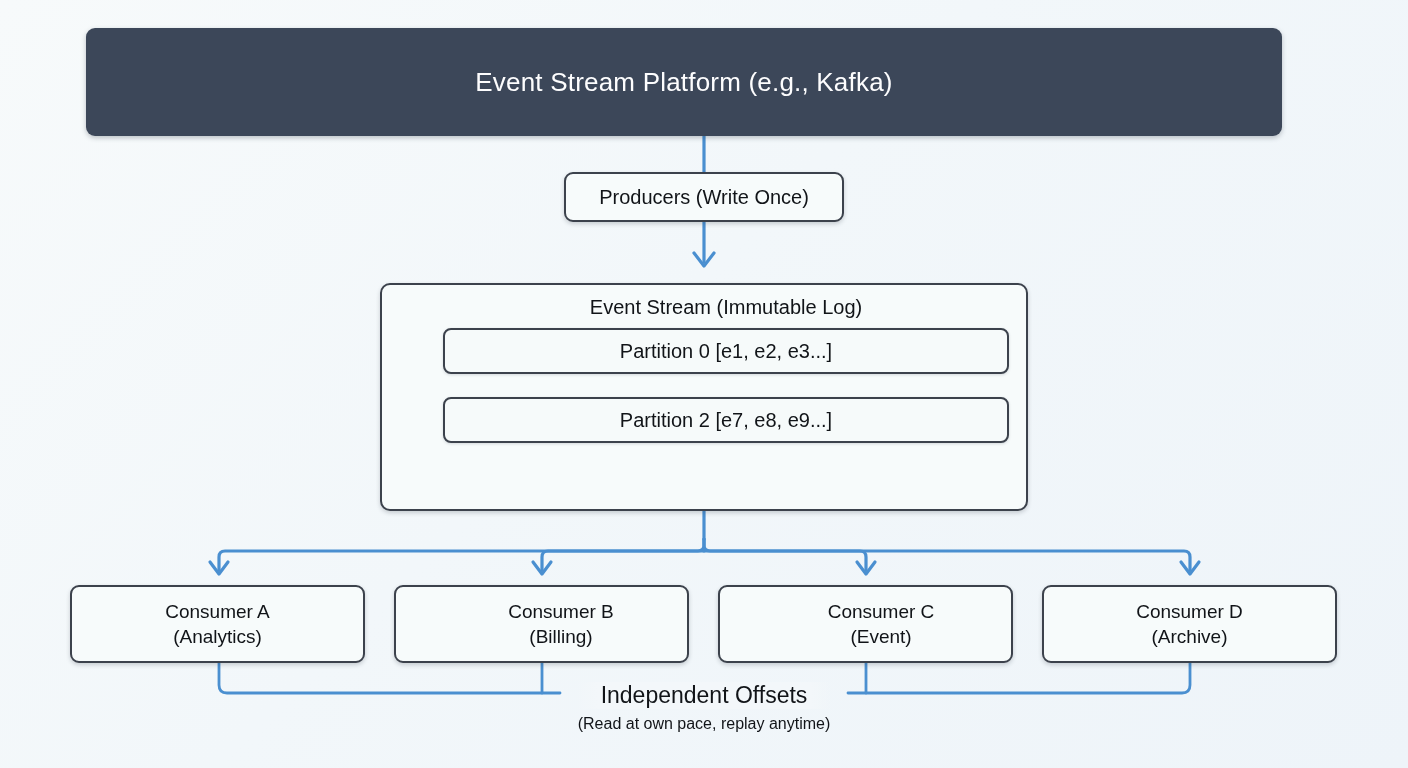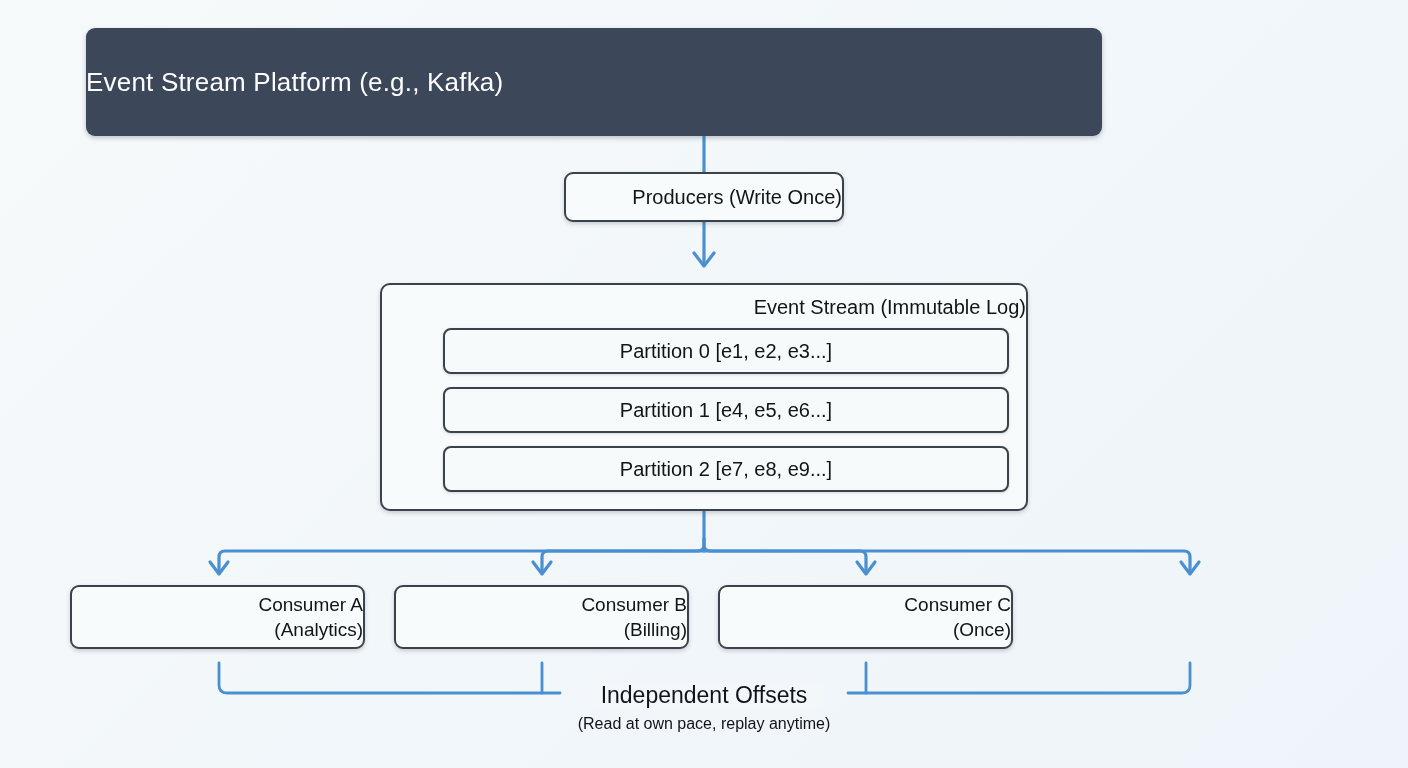--- a/index.html
+++ b/index.html
@@ -26,47 +26,47 @@
     height: 768px;
     pointer-events: none;
     z-index: 1;
   }
 
   
   .platform-bar {
     position: absolute;
     left: 86px;
     top: 28px;
-    width: 1016px;
+    width: 1196px;
     height: 108px;
     background: #3c4759;
     border-radius: 9px;
     box-shadow: 0 2px 5px rgba(40, 50, 65, 0.28);
     display: flex;
     align-items: center;
-    justify-content: flex-start;
+    justify-content: center;
     z-index: 3;
   }
   .platform-bar .title {
     color: #fdfdfe;
     font-size: 26px;
     letter-spacing: 0.2px;
     white-space: nowrap;
   }
 
   
   .node {
     position: absolute;
     background: #f7fbfb;
     border: 2px solid #3c424c;
     border-radius: 9px;
     box-shadow: 0 2px 4px rgba(45, 55, 70, 0.22);
     display: flex;
     flex-direction: column;
-    align-items: flex-end;
+    align-items: center;
     justify-content: center;
     box-sizing: border-box;
     color: #111418;
     z-index: 3;
   }
 
   .producers {
     left: 564px;
     top: 172px;
     width: 280px;
@@ -89,40 +89,40 @@
     font-size: 20px;
     margin-bottom: 9px;
     color: #111418;
   }
   .partitions {
     width: 100%;
     padding: 0 17px;
     box-sizing: border-box;
     display: flex;
     flex-direction: column;
-    gap: 13px;
+    gap: 23px;
   }
   .partition {
     height: 46px;
     background: #f6fafa;
     border: 2px solid #3c424c;
     border-radius: 8px;
     box-shadow: 0 1px 3px rgba(45, 55, 70, 0.18);
     display: flex;
     align-items: center;
     justify-content: center;
     font-size: 20px;
     box-sizing: border-box;
     color: #111418;
   }
 
   
   .consumer {
     top: 585px;
-    height: 64px;
+    height: 78px;
     font-size: 19px;
     line-height: 25px;
     text-align: center;
     border-radius: 9px;
   }
   .consumer .line1 { display: block; }
   .consumer .line2 { display: block; }
 
   .c-a { left: 70px;   width: 295px; }
   .c-b { left: 394px;  width: 295px; padding-left: 39px; }
@@ -205,42 +205,43 @@
     <span>Producers (Write Once)</span>
   </div>
 
   <div class="node stream">
     <span class="stream-title">Event Stream (Immutable Log)</span>
     <div class="partitions">
       <div class="partition">
         <span>Partition 0 [e1, e2, e3...]</span>
       </div>
       <div class="partition">
-        <span>Partition 1 [e4, e5, e6...]</span>
-      </div>
-      <div class="partition">
         <span>Partition 2 [e7, e8, e9...]</span>
       </div>
     </div>
   </div>
 
   <div class="node consumer c-a">
     <span class="line1">Consumer A</span>
     <span class="line2">(Analytics)</span>
   </div>
 
   <div class="node consumer c-b">
     <span class="line1">Consumer B</span>
     <span class="line2">(Billing)</span>
   </div>
 
   <div class="node consumer c-c">
     <span class="line1">Consumer C</span>
-    <span class="line2">(Once)</span>
-  </div>
-
+    <span class="line2">(Event)</span>
+  </div>
+
+  <div class="node consumer c-d">
+    <span class="line1">Consumer D</span>
+    <span class="line2">(Archive)</span>
+  </div>
 
   <div class="offsets-label">
     <span class="primary">Independent Offsets</span>
     <span class="secondary">(Read at own pace, replay anytime)</span>
   </div>
 
 </div>
 
 </body></html>

